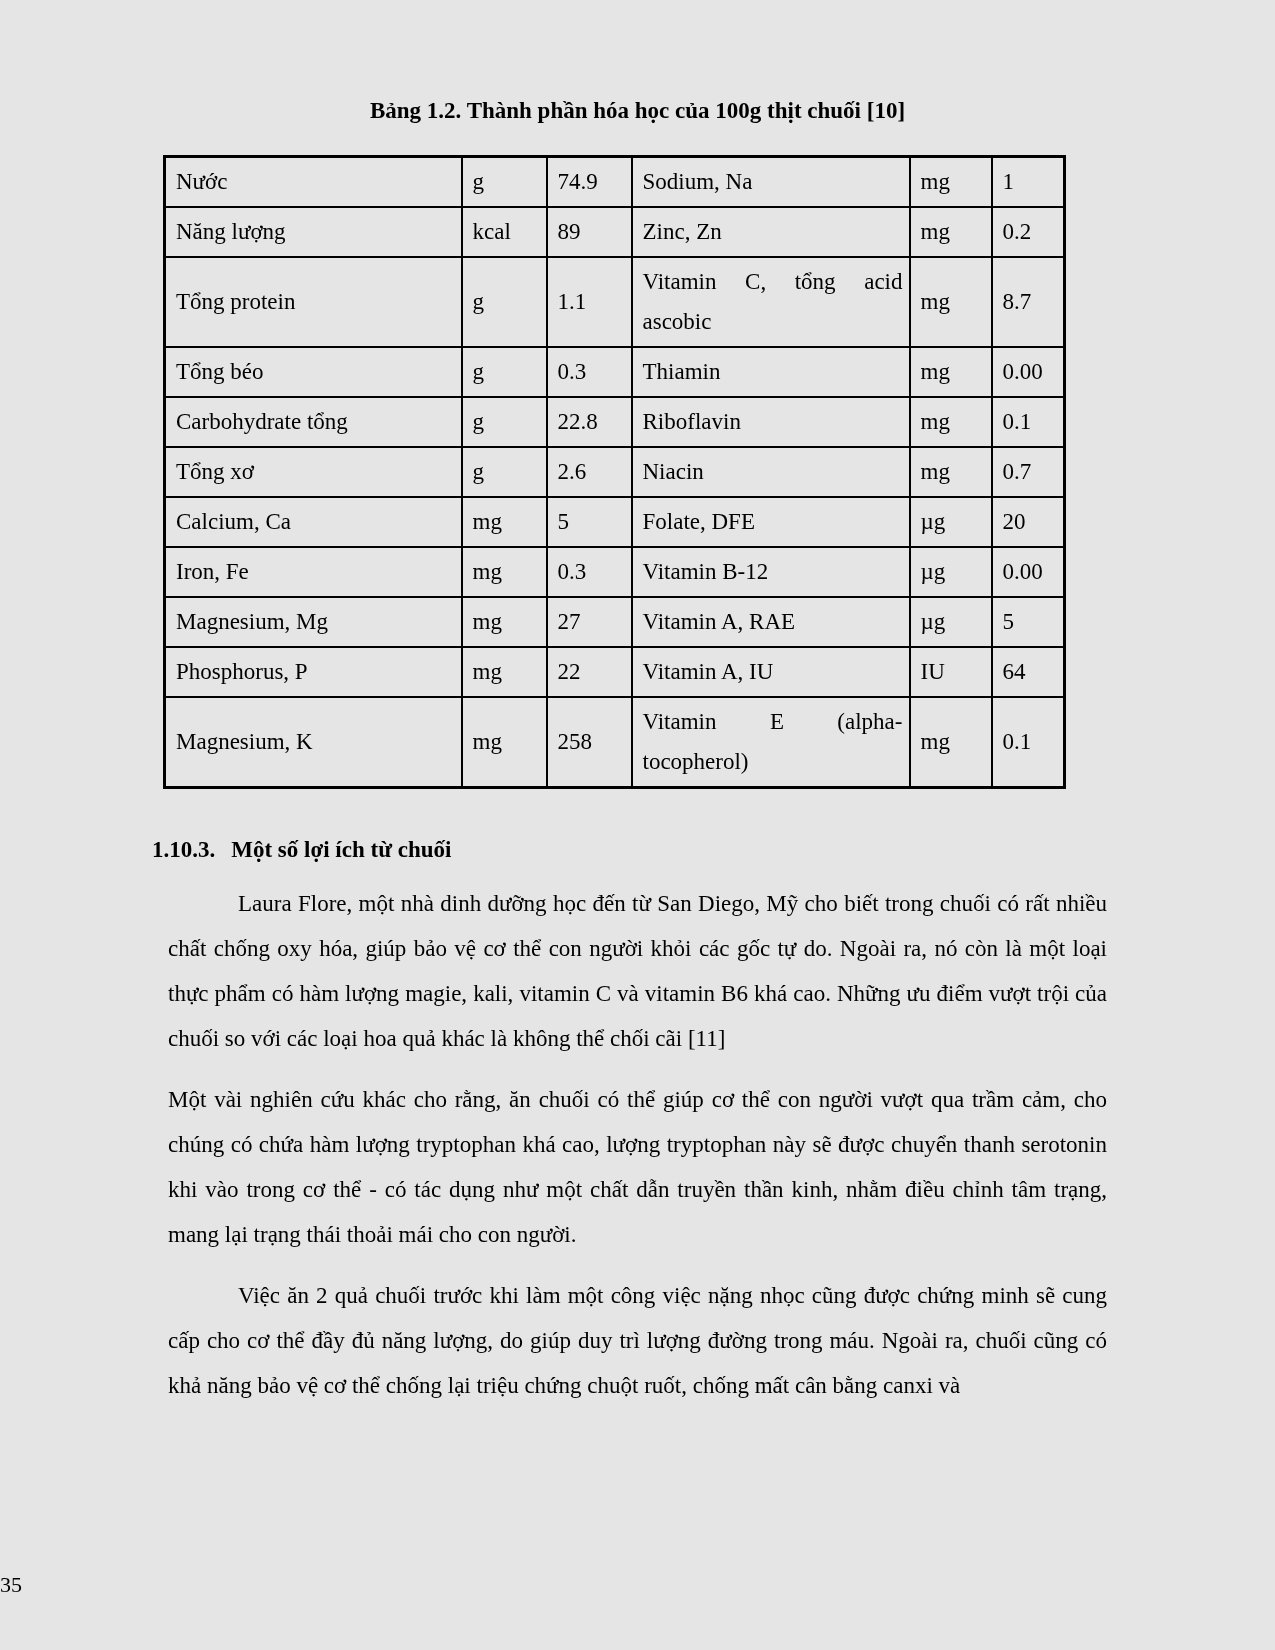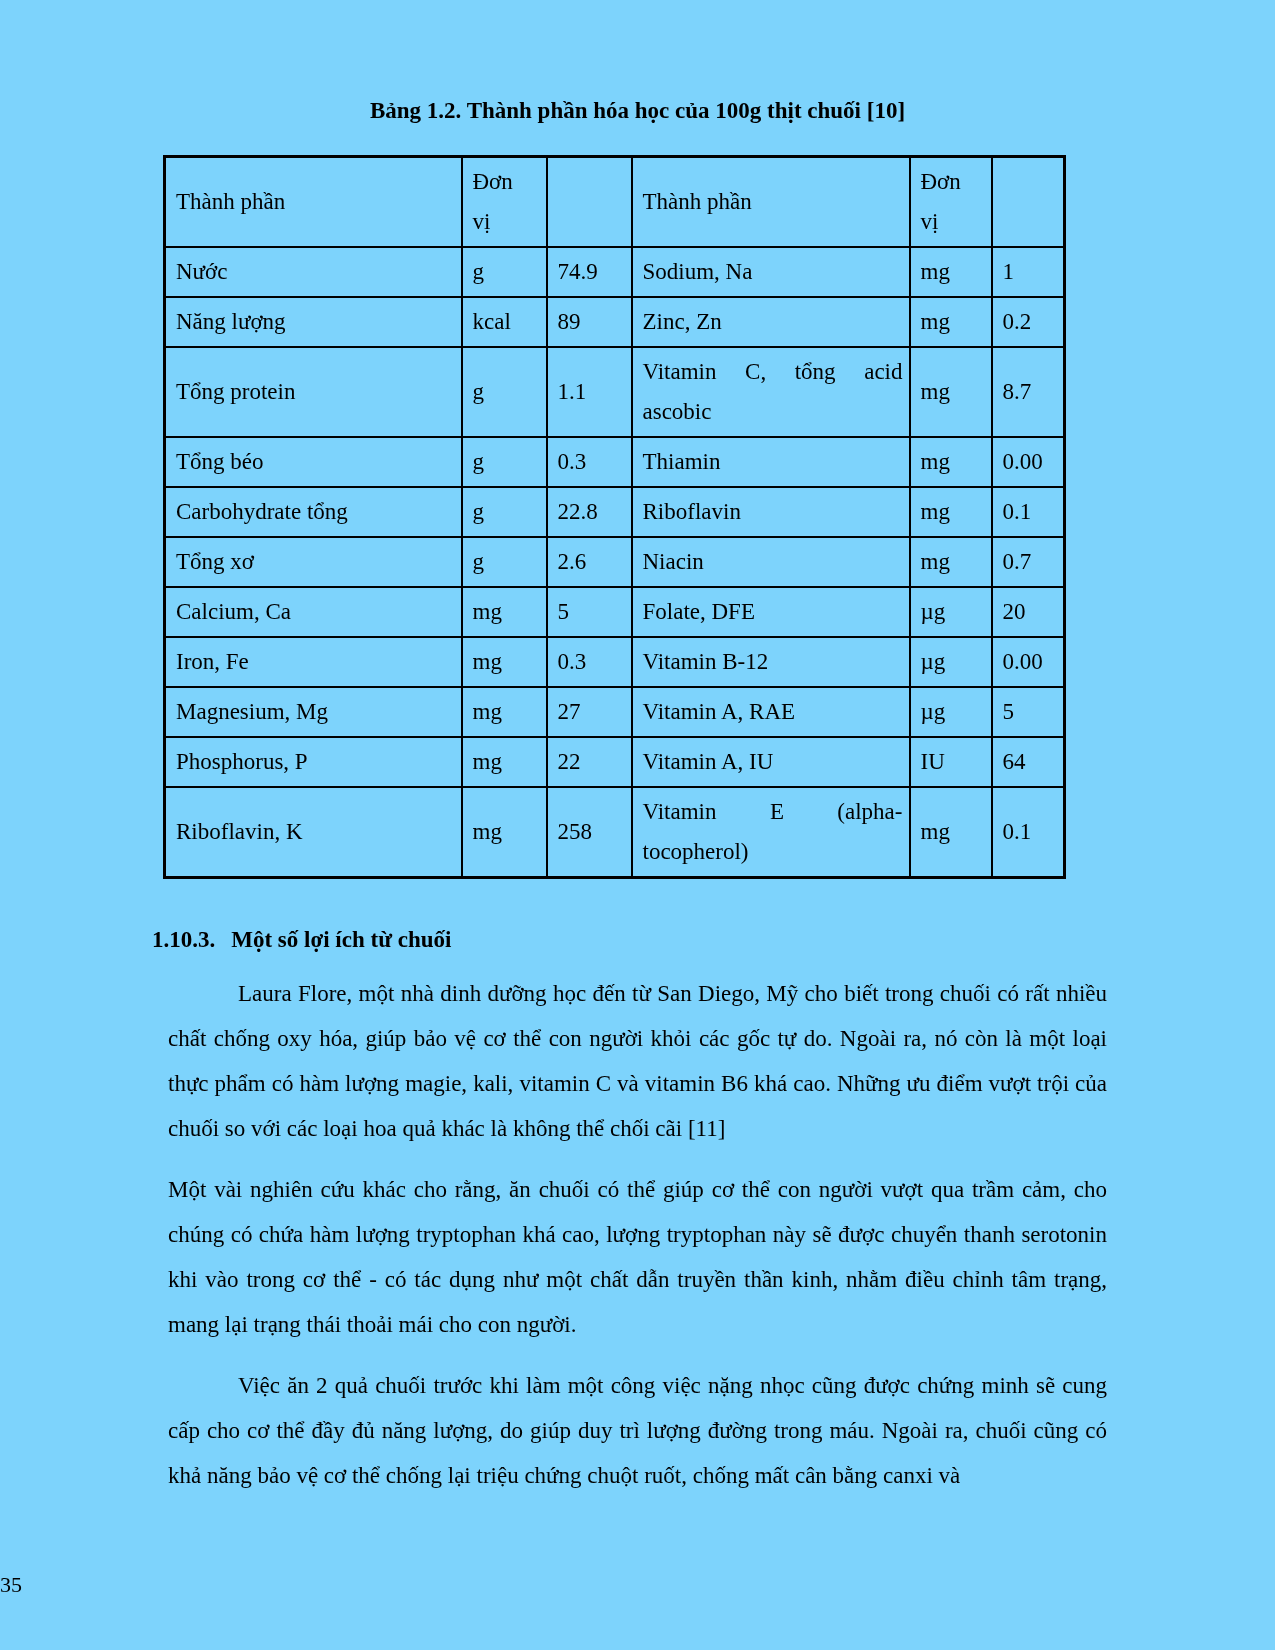--- a/index.html
+++ b/index.html
@@ -6,21 +6,21 @@
   body {
     width: 1275px; height: 1650px;
     font-family: "Liberation Serif", "DejaVu Serif", serif;
     color: #000000;
   }
   .page {
     position: relative;
     width: 1275px; height: 1650px;
     box-sizing: border-box;
     padding: 97px 152px 0 152px;
-    background: #7dd3fc;
+    background: #e5e5e5;
     overflow: hidden;
   }
   .table-title {
     text-align: center;
     font-weight: bold;
     font-size: 23px;
     line-height: 28px;
     margin-bottom: 30px;
   }
   table.nutrition {
@@ -73,30 +73,20 @@
   <table class="nutrition">
     <colgroup>
       <col style="width:297px">
         <col style="width:85px">
         <col style="width:85px">
       <col style="width:278px">
         <col style="width:82px">
         <col style="width:73px">
     </colgroup>
     <tbody>
-      <tr class="hdr">
-        <td class="name">Thành phần</td>
-        <td class="unit-hdr">Đơn
-vị</td>
-        <td></td>
-        <td class="name">Thành phần</td>
-        <td class="unit-hdr">Đơn
-vị</td>
-        <td></td>
-      </tr>
       <tr>
         <td class="name">Nước</td>
         <td>g</td>
         <td>74.9</td>
         <td class="name">Sodium, Na</td>
         <td>mg</td>
         <td>1</td>
       </tr>
       <tr>
         <td class="name">Năng lượng</td>
@@ -164,21 +154,21 @@
       </tr>
       <tr>
         <td class="name">Phosphorus, P</td>
         <td>mg</td>
         <td>22</td>
         <td class="name">Vitamin A, IU</td>
         <td>IU</td>
         <td>64</td>
       </tr>
       <tr>
-        <td class="name">Riboflavin, K</td>
+        <td class="name">Magnesium, K</td>
         <td>mg</td>
         <td>258</td>
         <td class="name">Vitamin E (alpha-tocopherol)</td>
         <td>mg</td>
         <td>0.1</td>
       </tr>
     </tbody>
   </table>
 
   <div class="section-heading">

